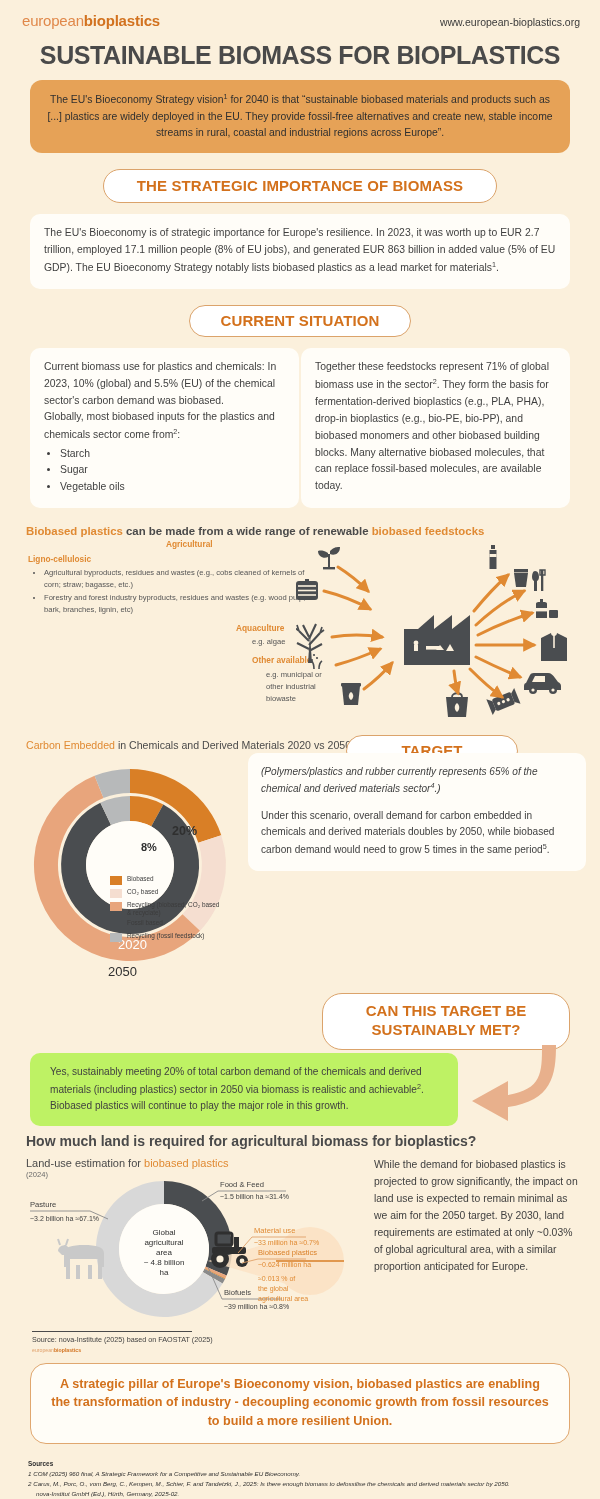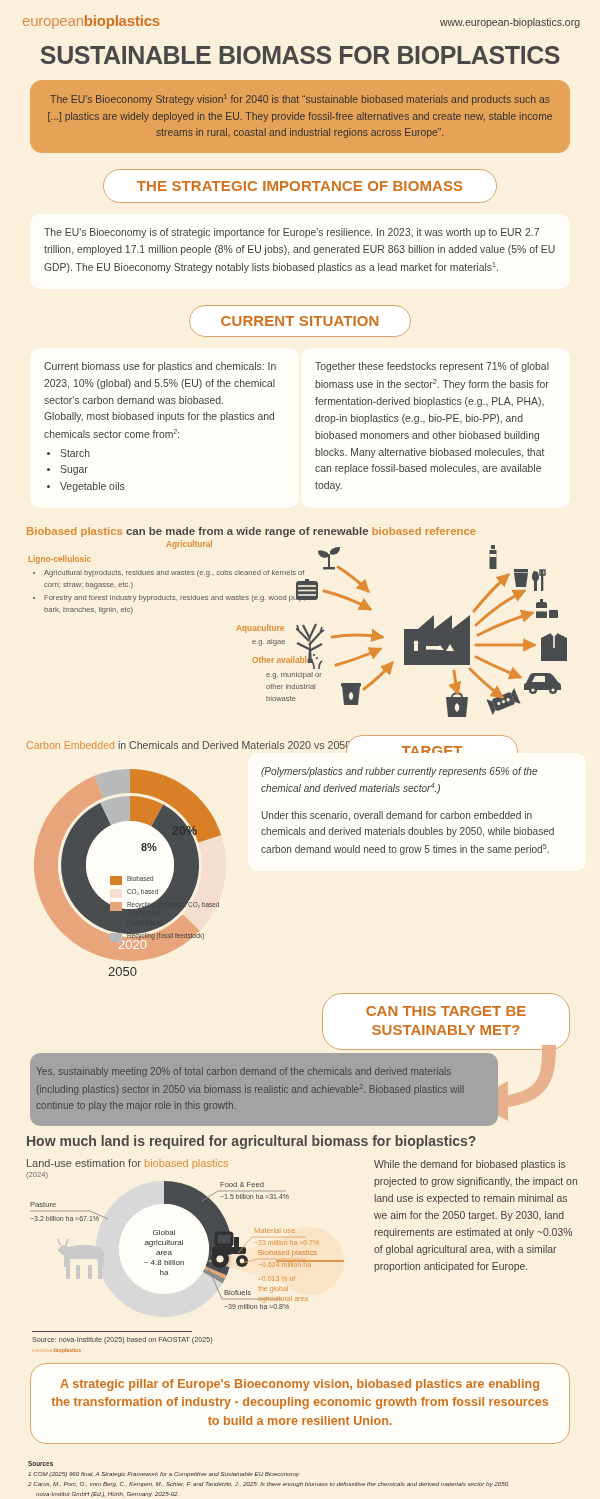--- a/index.html
+++ b/index.html
@@ -111,23 +111,23 @@
 
   
   .qa-sec { position: relative; height: 142px; margin-top: 4px; }
   .q-pill {
     position: absolute; right: 16px; top: 4px; width: 248px;
     border: 1.6px solid #dba36b; background: #ffffff; border-radius: 20px;
     color: #d3711c; font-weight: 700; font-size: 15px; text-align: center;
     padding: 8px 0 9px; line-height: 1.25;
   }
   .ans-card {
-    position: absolute; left: 16px; top: 64px; width: 468px;
-    background: #a3a3a3; border-radius: 10px;
-    padding: 11px 6px 12px; font-size: 10.1px; line-height: 1.62;
+    position: absolute; left: 16px; top: 64px; width: 428px;
+    background: #bef264; border-radius: 10px;
+    padding: 11px 20px 12px; font-size: 10.1px; line-height: 1.62;
   }
   .arrow-svg { position: absolute; right: 22px; top: 54px; }
 
   
   h2.land-q {
     margin: 2px 0 8px 12px;
     font-size: 14px; font-weight: 700; color: #4a4a4a;
   }
   .land-sec { position: relative; height: 196px; }
   .land-title { margin-left: 12px; font-size: 11px; color: #4a4a4a; }
@@ -196,21 +196,21 @@
         <li>Sugar</li>
         <li>Vegetable oils</li>
       </ul>
     </div>
     <div class="card">
       <span>Together these feedstocks represent 71% of global biomass use in the sector<sup>2</sup>. They form the basis for fermentation-derived bioplastics (e.g., PLA, PHA), drop-in bioplastics (e.g., bio-PE, bio-PP), and biobased monomers and other biobased building blocks. Many alternative biobased molecules, that can replace fossil-based molecules, are available today.</span>
     </div>
   </div>
 
   <div class="feed-head">
-    <span class="hl">Biobased plastics</span><span> can be made from a wide range of renewable </span><span class="hl">biobased reference</span>
+    <span class="hl">Biobased plastics</span><span> can be made from a wide range of renewable </span><span class="hl">biobased feedstocks</span>
   </div>
 
   <div class="feed-wrap">
     <div class="feed-left">
       <div style="margin-left:152px;" class="lbl-orange">Agricultural</div>
       <div style="margin-left:14px;margin-top:5px;" class="lbl-orange">Ligno-cellulosic</div>
       <ul style="margin-top:3px;margin-left:30px;width:278px;">
         <li>Agricultural byproducts, residues and wastes (e.g., cobs cleaned of kernels of corn; straw; bagasse, etc.)</li>
         <li>Forestry and forest industry byproducts, residues and wastes (e.g. wood pulp, bark, branches, lignin, etc)</li>
       </ul>

